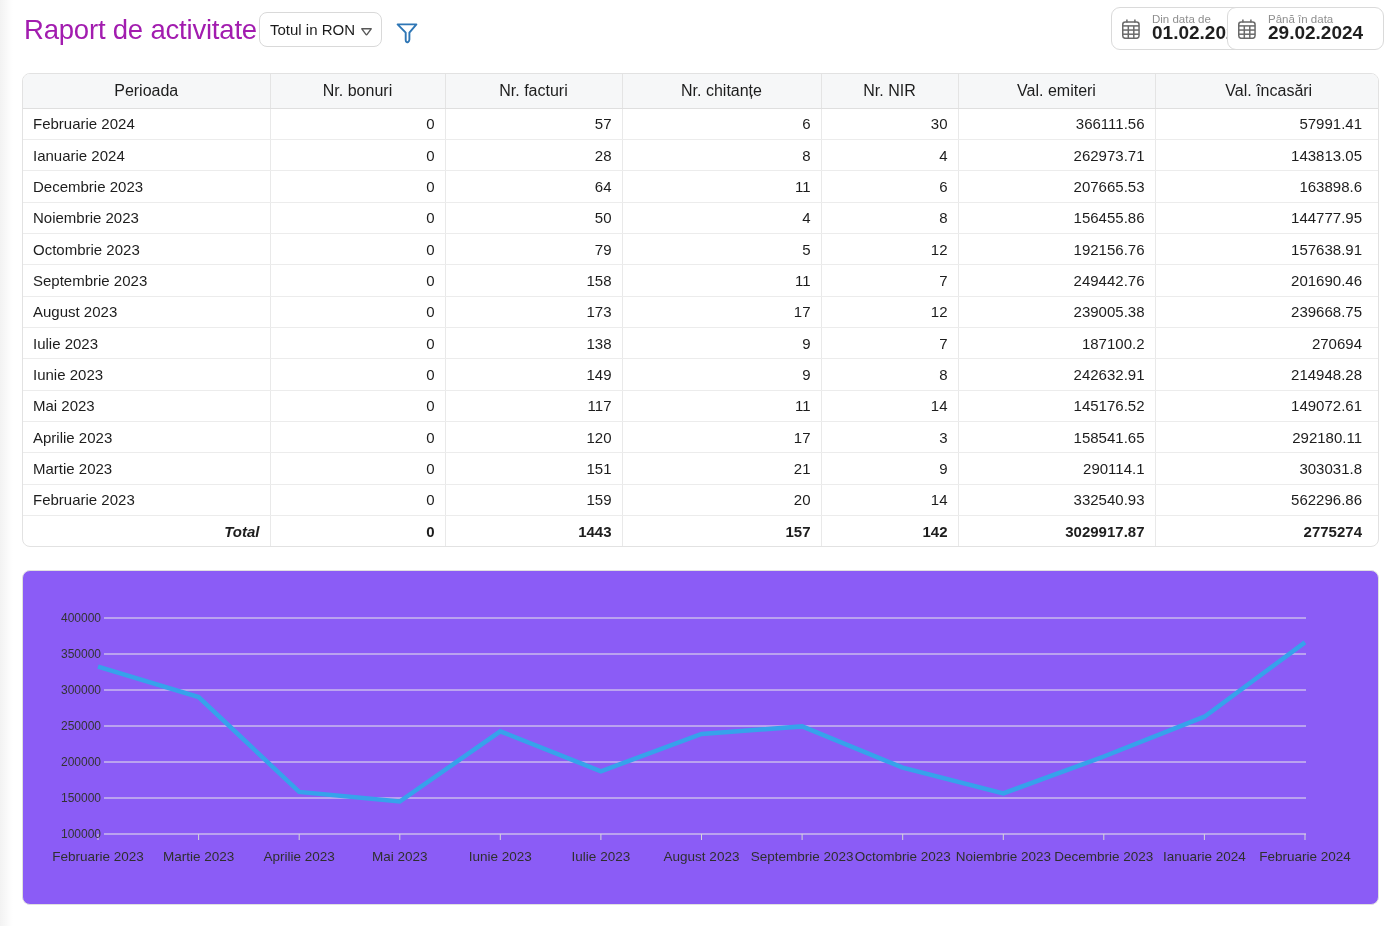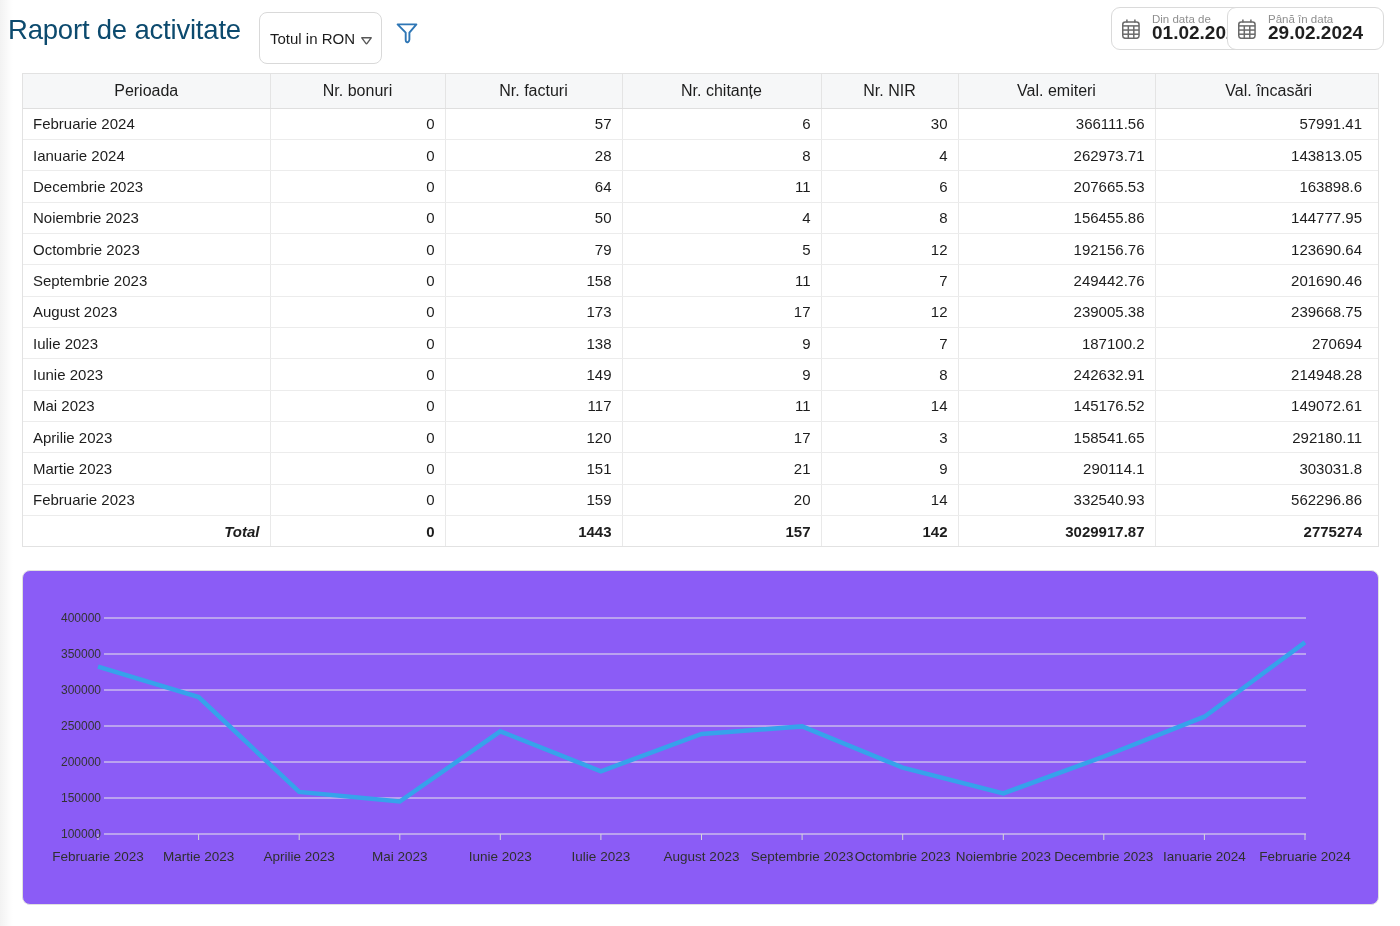--- a/index.html
+++ b/index.html
@@ -3,42 +3,42 @@
 <meta charset="utf-8">
 <title>Raport de activitate</title>
 <style>
   * { margin:0; padding:0; box-sizing:border-box; }
   html,body { width:1400px; height:926px; background:#ffffff; overflow:hidden;
     font-family:"Liberation Sans", sans-serif; }
   .page { position:relative; width:1400px; height:926px; }
   .page::before { content:''; position:absolute; left:0; top:0; width:13px; height:926px;
     background:linear-gradient(90deg, rgba(0,0,0,0.05), rgba(0,0,0,0)); z-index:5; }
 
-  .title { position:absolute; left:8px; top:14px; font-size:27.5px; font-weight:500;
-    color:#0c4a6e; letter-spacing:-0.2px; white-space:nowrap; }
-
-  .dropdown { position:absolute; left:259px; top:12px; height:52px; width:123px;
+  .title { position:absolute; left:24px; top:14px; font-size:27.5px; font-weight:500;
+    color:#a21caf; letter-spacing:-0.2px; white-space:nowrap; }
+
+  .dropdown { position:absolute; left:259px; top:12px; height:35px; width:123px;
     border:1px solid #d9d9d9; border-radius:8px; background:#fff;
     display:flex; align-items:center; padding-left:10px; white-space:nowrap; }
   .dropdown .txt { font-size:15px; color:#1c1c1c; }
   .dropdown svg { margin-left:6px; }
 
   .funnel { position:absolute; left:396px; top:23px; }
 
   .datebox { position:absolute; top:7px; height:43px; border:1px solid #dadada;
     border-radius:9px; background:#fff; display:flex; align-items:center; padding-left:10px; }
   .datebox .cal { flex:0 0 auto; margin-right:12px; }
   .datebox .lbl { font-size:11.5px; color:#8f8f8f; line-height:13px; margin-top:-3px; }
   .datebox .val { font-size:19px; font-weight:700; color:#1f1f1f; line-height:16px; margin-top:-1px; }
   #db1 { left:1111px; width:163px; }
   #db2 { left:1227px; width:157px; }
 
   
   .tcard { position:absolute; left:22px; top:73px; width:1357px; height:474px;
-    border:1px solid #e2e2e2; border-radius:0; background:#fff; overflow:hidden; }
+    border:1px solid #e2e2e2; border-radius:8px; background:#fff; overflow:hidden; }
   table.rep { border-collapse:collapse; table-layout:fixed; width:1355px; }
   table.rep th { height:34px; background:#f6f7f8; font-weight:400; font-size:16px;
     color:#1d1d1d; text-align:center; border-bottom:1px solid #dfdfdf;
     border-right:1px solid #e4e4e4; }
   table.rep th:last-child, table.rep td:last-child { border-right:none; }
   table.rep td:last-child { padding-right:16px; }
   table.rep th:last-child { padding-right:8px; padding-left:12px; }
   table.rep td { height:31.35px; font-size:15px; color:#1d1d1d; padding:0 10px;
     border-bottom:1px solid #ececec; border-right:1px solid #e9e9e9;
     text-align:right; white-space:nowrap; }
@@ -157,21 +157,21 @@
             <td>156455.86</td>
             <td>144777.95</td>
           </tr>
       <tr>
             <td class="per">Octombrie 2023</td>
             <td>0</td>
             <td>79</td>
             <td>5</td>
             <td>12</td>
             <td>192156.76</td>
-            <td>123690.64</td>
+            <td>157638.91</td>
           </tr>
       <tr>
             <td class="per">Septembrie 2023</td>
             <td>0</td>
             <td>158</td>
             <td>11</td>
             <td>7</td>
             <td>249442.76</td>
             <td>201690.46</td>
           </tr>

